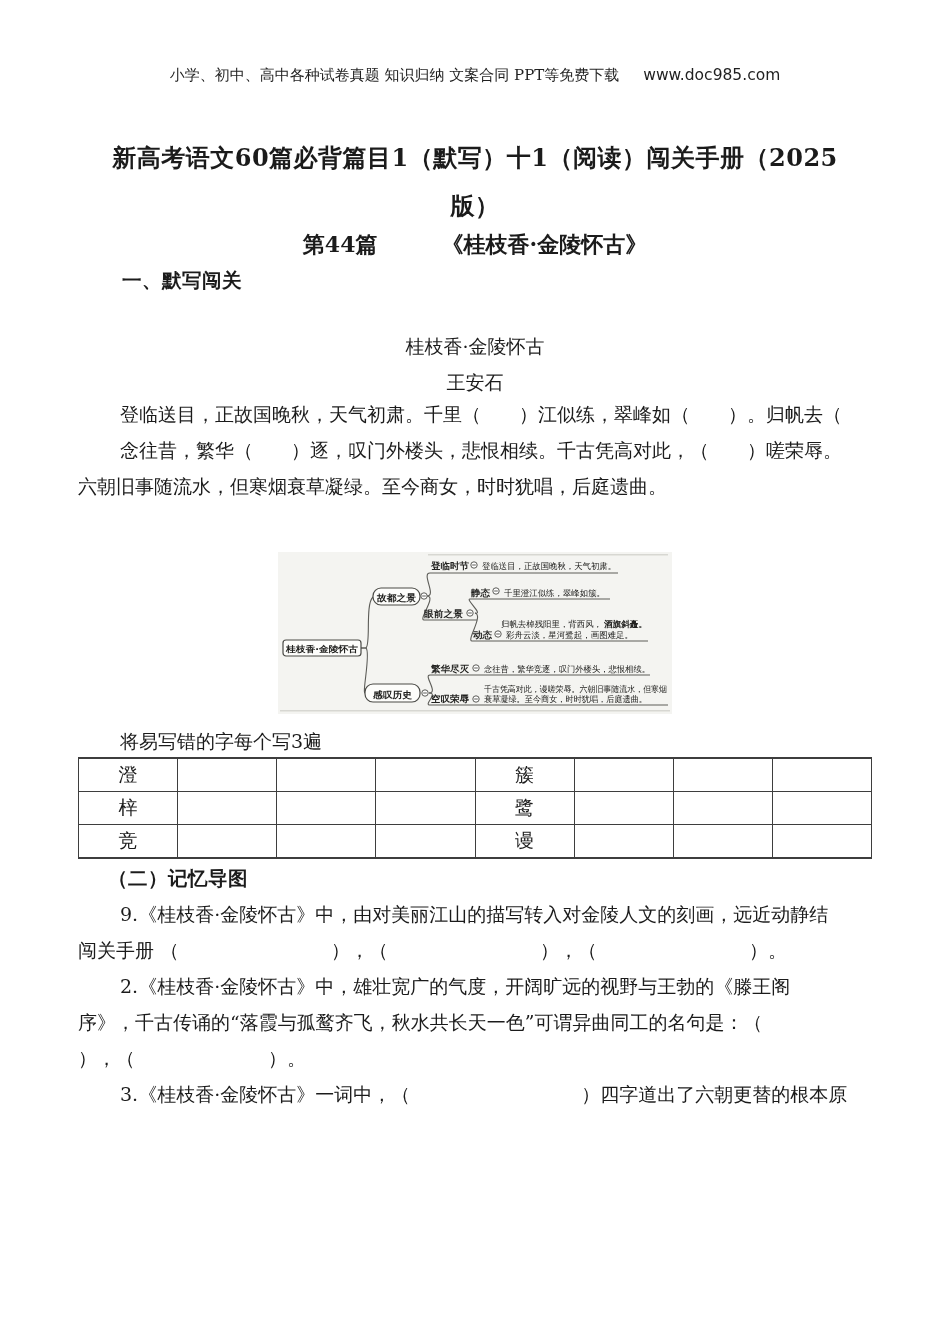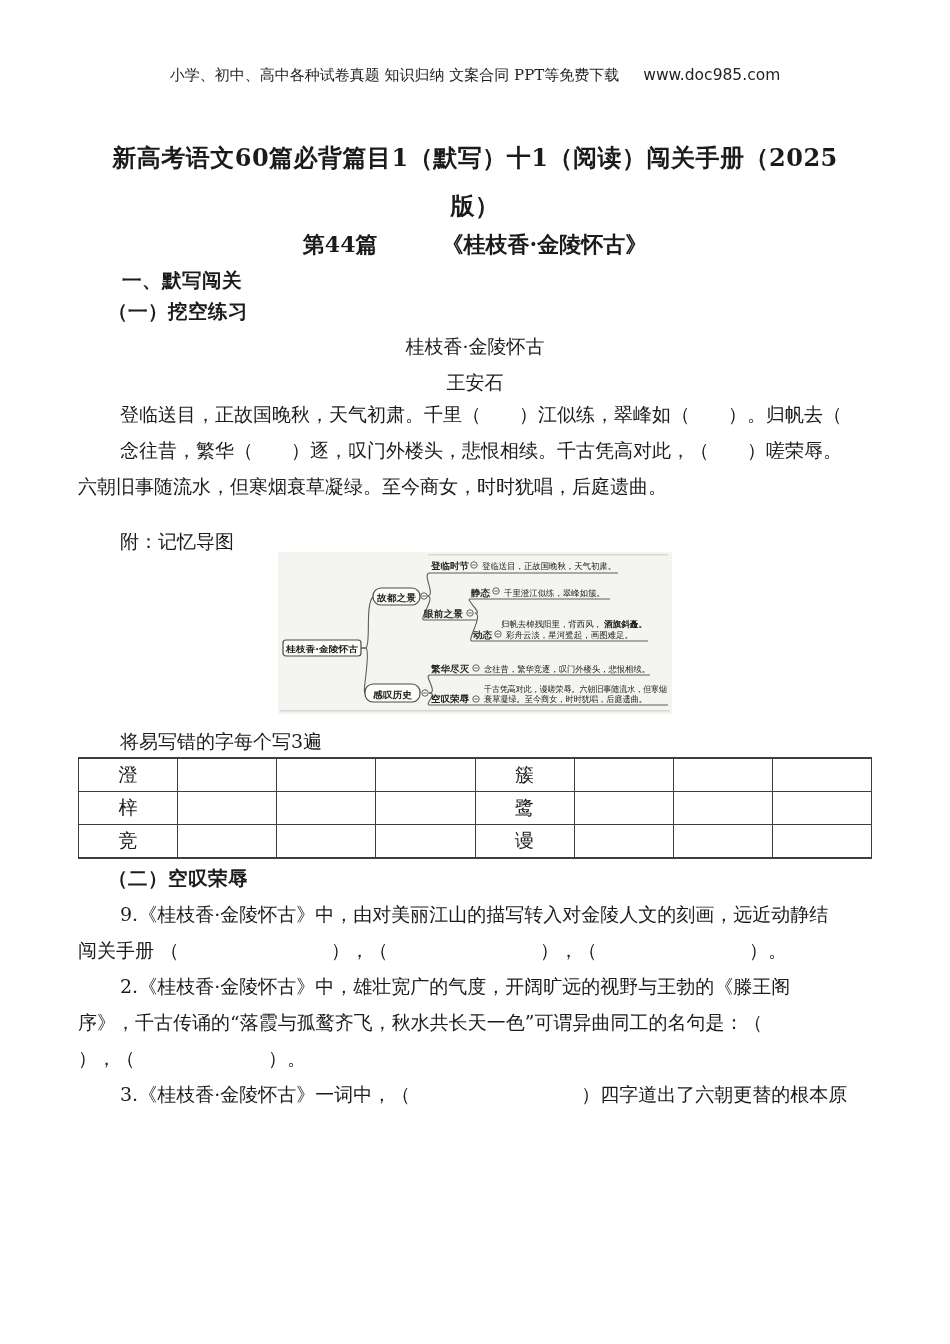--- a/index.html
+++ b/index.html
@@ -37,31 +37,29 @@
   <div class="abs center doc-title" style="top:134px;">
     <div>新高考语文60篇必背篇目1（默写）十1（阅读）闯关手册（2025</div>
     <div>版）</div>
   </div>
 
   <div class="abs center doc-subtitle" style="top:229px;">
     <span class="chapter">第44篇</span><span>《桂枝香·金陵怀古》</span>
   </div>
 
   <div class="abs sec-head" style="top:266px;padding-left:44px;">一、默写闯关</div>
-  <div class="abs sec-head" style="top:297px;padding-left:30px;">（一）挖空练习</div>
 
   <div class="abs poem-center" style="top:329px;">桂枝香·金陵怀古</div>
   <div class="abs poem-center" style="top:365px;">王安石</div>
   <div class="abs" style="top:396px;">
     <div class="line indent">登临送目，正故国晚秋，天气初肃。千里（　　）江似练，翠峰如（　　）。归帆去（</div>
     <div class="line indent">念往昔，繁华（　　）逐，叹门外楼头，悲恨相续。千古凭高对此，（　　）嗟荣辱。</div>
     <div class="line">六朝旧事随流水，但寒烟衰草凝绿。至今商女，时时犹唱，后庭遗曲。</div>
   </div>
 
-  <div class="abs cap indent" style="top:524px;">附：记忆导图</div>
 
   <div class="mindmap">
     <svg width="394" height="162" viewBox="0 0 394 162" style="font-family:'DejaVu Sans','Liberation Sans',sans-serif;">
 
       <rect x="150" y="2" width="240" height="1.5" fill="#d7d7d2"></rect>
       <rect x="2" y="158" width="390" height="1.5" fill="#d7d7d2"></rect>
 
       <g stroke="#5c5c58" stroke-width="1.1" fill="none">
         <path d="M83,96 L88,96 C93,92 87,52 95,45"></path>
         <path d="M83,96 L88,96 C93,100 84,141 87,141"></path>
@@ -181,21 +179,21 @@
         <td></td>
         <td>谩</td>
         <td></td>
         <td></td>
         <td></td>
       </tr>
     </tbody>
       </table>
   </div>
 
-  <div class="abs sec-head" style="top:864px;padding-left:30px;">（二）空叹荣辱</div>
+  <div class="abs sec-head" style="top:864px;padding-left:30px;">（二）记忆导图</div>
 
   <div class="abs" style="top:896px;">
     <div class="line indent">9.《桂枝香·金陵怀古》中，由对美丽江山的描写转入对金陵人文的刻画，远近动静结</div>
     <div class="line">闯关手册 （　　　　　　　　），（　　　　　　　　），（　　　　　　　　）。</div>
   </div>
 
   <div class="abs" style="top:968px;">
     <div class="line indent">2.《桂枝香·金陵怀古》中，雄壮宽广的气度，开阔旷远的视野与王勃的《滕王阁</div>
     <div class="line">序》，千古传诵的“落霞与孤鹜齐飞，秋水共长天一色”可谓异曲同工的名句是：（</div>
     <div class="line">），（　　　　　　　）。</div>

